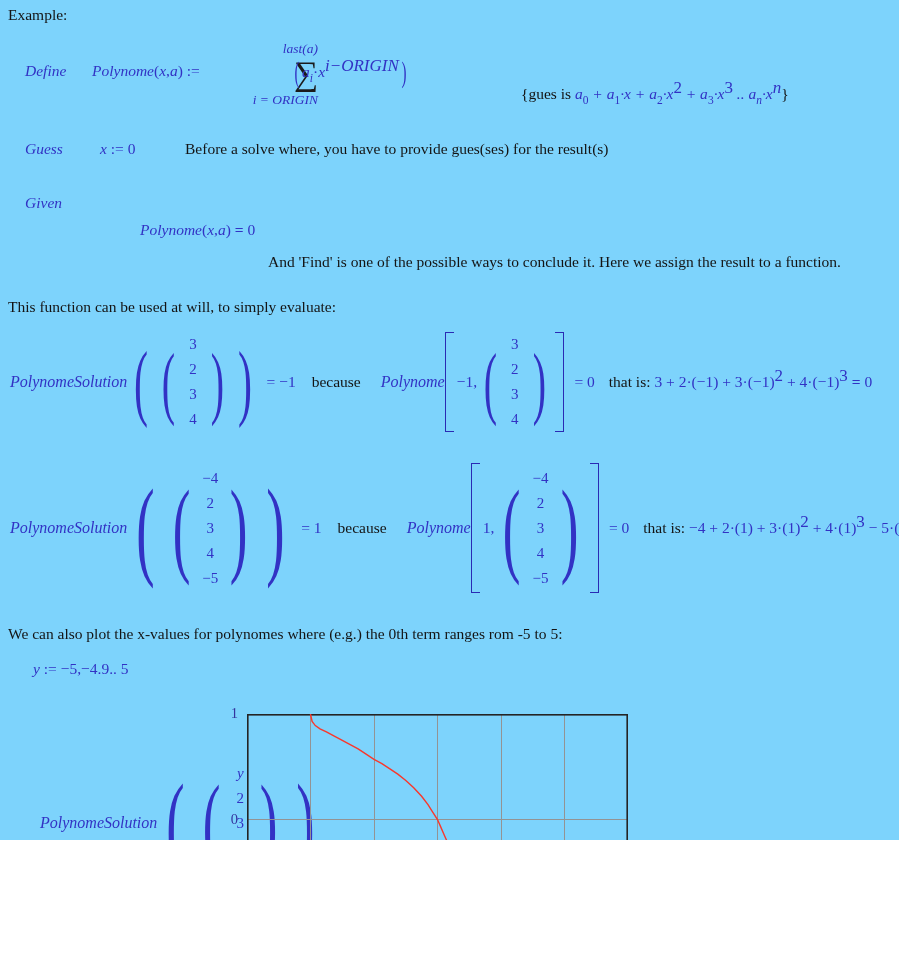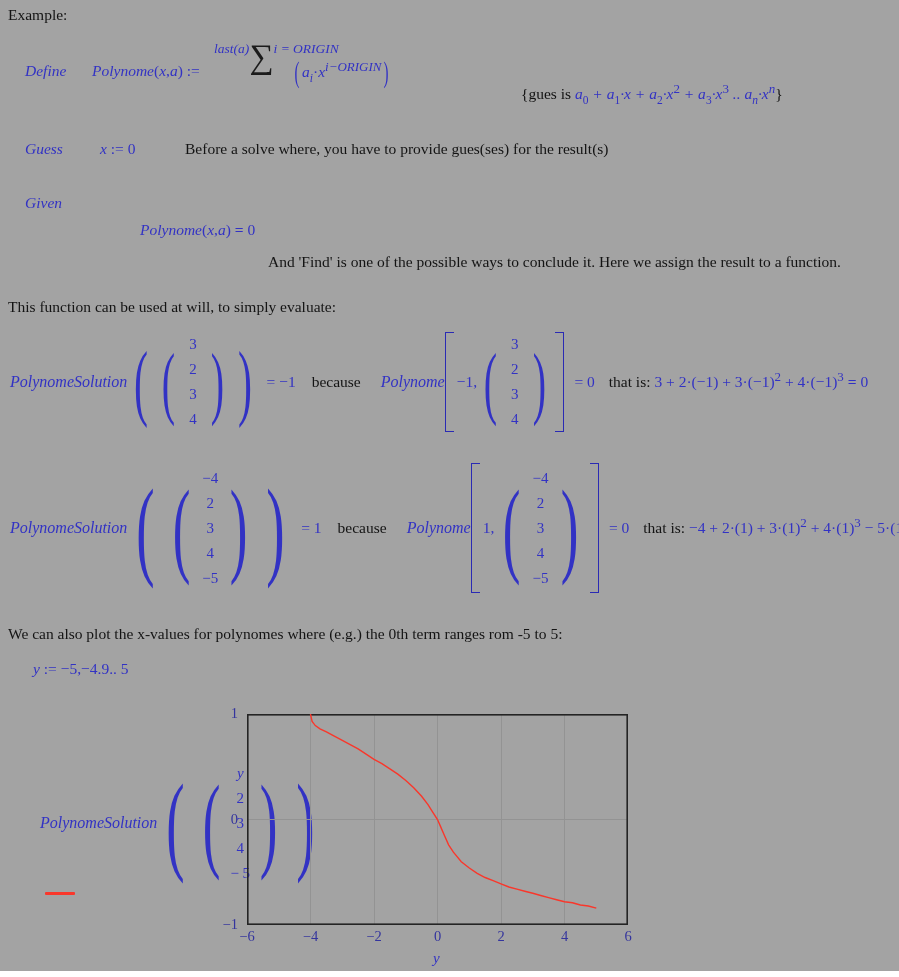--- a/index.html
+++ b/index.html
@@ -1,43 +1,43 @@
 <!DOCTYPE html>
 <html><head>
 <meta charset="utf-8">
 <style>
   :root{
     --blue:#3232c4; --ink:#141414; --red:#f9372b; --grid:#939393; --axis:#242424; --tick:#34349e;
   }
   html,body{margin:0;padding:0;background:#fff;}
-  #sheet{position:relative;width:899px;height:971px;background:#a3a3a3;overflow:hidden;
+  #sheet{position:relative;width:899px;height:840px;background:#7dd3fc;overflow:hidden;
          font-family:"Liberation Serif",serif;}
   .abs{position:absolute;}
   .comment{color:var(--ink);font-size:15.5px;white-space:pre;}
   .math{color:var(--blue);font-style:italic;font-size:15.5px;white-space:pre;}
   .math .up,.up{font-style:normal !important;}
   .mathname{color:var(--blue);font-style:italic;font-size:16px;white-space:pre;}
   sub{font-size:11.5px;line-height:0;vertical-align:-5px;font-style:inherit;}
-  sup{font-size:13px;line-height:0;vertical-align:6px;font-style:inherit;}
+  sup{font-size:17px;line-height:0;vertical-align:6px;font-style:inherit;}
   .eqrow{display:flex;align-items:center;}
   .bp{display:inline-block;color:var(--blue);font-style:normal;font-weight:400;
       transform:scaleX(.5);transform-origin:center;font-family:"Liberation Serif",serif;}
   .bp.h34{font-size:30px;line-height:34px;height:34px;}
   .bp.h100{font-size:84px;line-height:100px;height:100px;}
   .bp.h96{font-size:80px;line-height:96px;height:96px;}
   .bp.h130{font-size:110px;line-height:130px;height:130px;}
   .bp.h126{font-size:106px;line-height:126px;height:126px;}
   .sqb{width:8px;align-self:stretch;border:1.8px solid #2a2ab4;}
   .sqb.l{border-right:none;margin-right:3px;}
   .sqb.r{border-left:none;margin-left:3px;}
   .vec{display:flex;flex-direction:column;justify-content:center;}
   .vcell{height:25px;line-height:25px;min-width:22px;text-align:center;color:var(--blue);
          font-size:15px;font-style:normal;white-space:pre;}
   .vcell.it{font-style:italic;}
-  .sumcol{display:flex;flex-direction:row;align-items:flex-start;width:104px;text-align:center;}
+  .sumcol{display:flex;flex-direction:column;align-items:flex-end;width:104px;text-align:center;}
   .sumbound{color:var(--blue);font-style:italic;font-size:13.5px;line-height:17px;white-space:pre;}
   .sigma{color:#1b1b1b;font-size:34px;line-height:34px;font-style:normal;}
   .formula{line-height:20px;white-space:pre;font-family:Liberation Serif, serif;}
   .ticklabel{position:absolute;color:var(--tick);font-size:14.5px;font-style:normal;}
   .redline{background:var(--red);height:2.6px;border-radius:1px;}
 </style>
 </head>
 <body>
 
 <div id="sheet">

